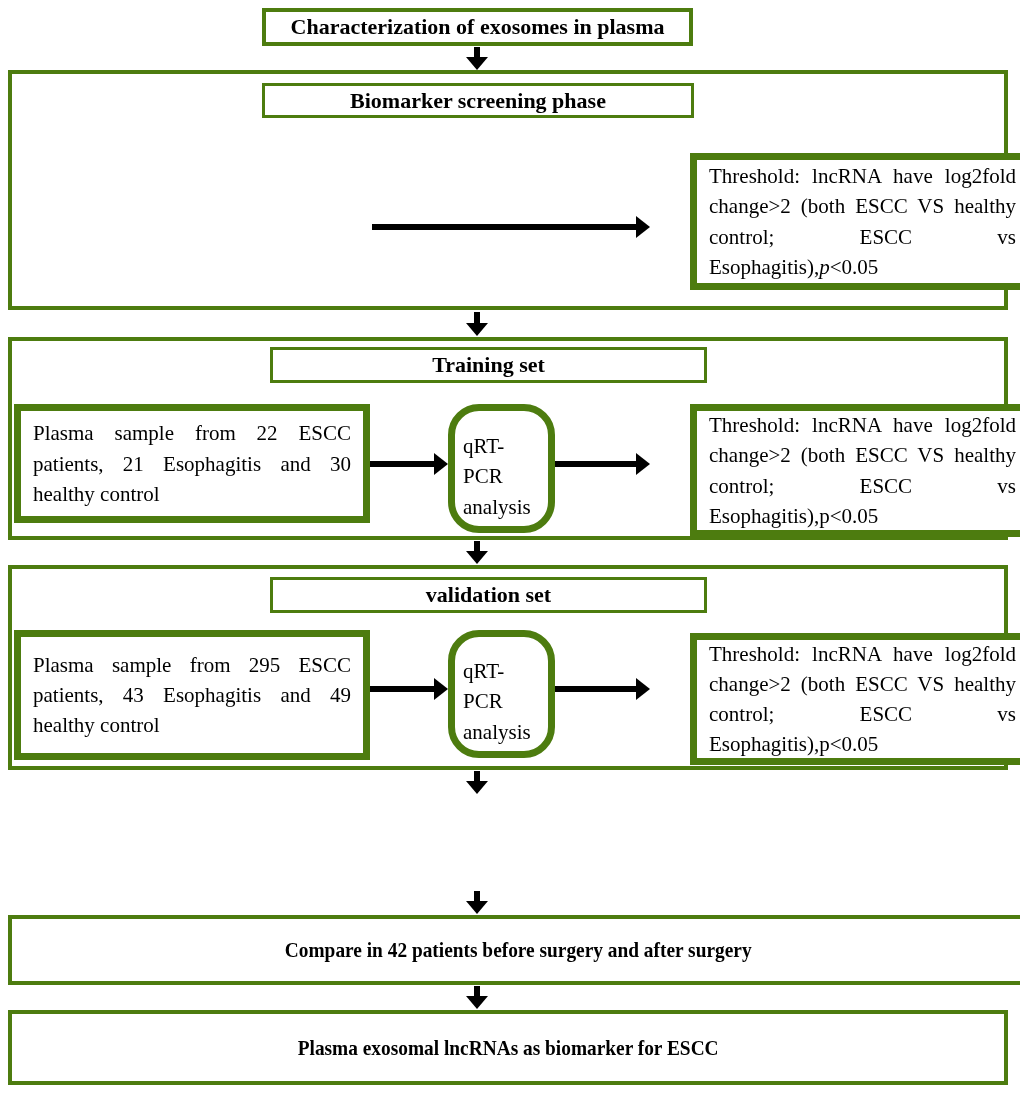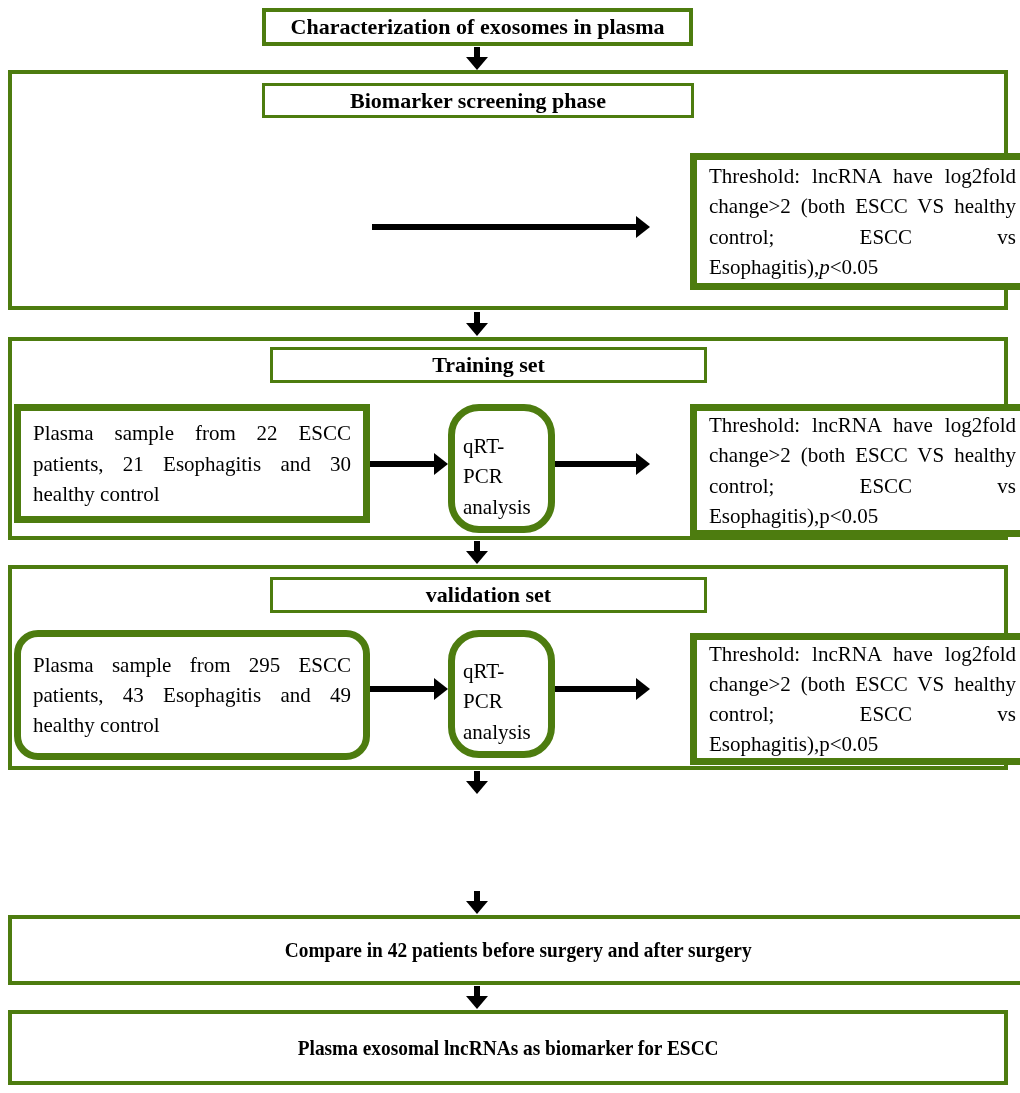--- a/index.html
+++ b/index.html
@@ -99,21 +99,21 @@
     <div class="shaft"></div>
     <div class="head"></div>
   </div>
 
   <div class="box container" style="left:8px;top:565px;width:1000px;height:205px;"></div>
 
   <div class="box titlebox" style="left:270px;top:577px;width:437px;height:36px;">
     <span>validation set</span>
   </div>
 
-  <div class="box bodybox" style="left:14px;top:630px;width:356px;height:130px;border-radius:24px;">
+  <div class="box bodybox" style="left:14px;top:630px;width:356px;height:130px;">
     <p class="body-text">Plasma sample from 295 ESCC patients, 43 Esophagitis and 49 healthy control</p>
   </div>
 
   <div class="arrow-right" style="left:370px;top:678px;width:78px;">
     <div class="shaft"></div>
     <div class="head"></div>
   </div>
 
   <div class="box qrtbox" style="left:448px;top:630px;width:107px;height:128px;">
     <p class="qrt-text">qRT-PCR analysis</p>

